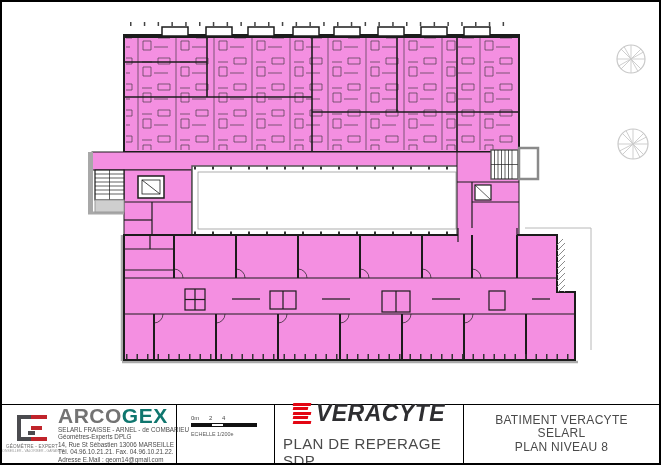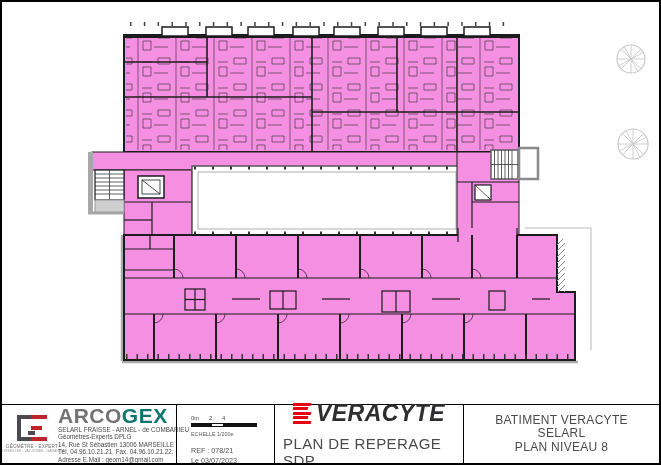--- a/index.html
+++ b/index.html
@@ -296,24 +296,20 @@
     <div class="tb-cell tb-sep" id="cell-scale">
       <div class="scalebar">
         <span class="sb-lbl" style="left:0">0m</span>
         <span class="sb-lbl" style="left:18px">2</span>
         <span class="sb-lbl" style="left:31px">4</span>
         <div class="sb-bar sb-b1"></div>
           <div class="sb-bar sb-b2"></div>
           <div class="sb-bar sb-b3"></div>
       </div>
       <div class="sb-caption">ECHELLE 1/200e</div>
-      <div class="scale-ref">
-        <div>REF : 078/21</div>
-        <div>Le 03/07/2023</div>
-      </div>
     </div>
 
     <div class="tb-cell tb-sep" id="cell-company">
       <div class="eiffage-row">
         <div class="eiffage-mark">
           <div class="ef-bar e1"></div>
             <div class="ef-bar e2"></div>
             <div class="ef-bar e3"></div>
           <div class="ef-bar e4"></div>
             <div class="ef-bar e5"></div>

